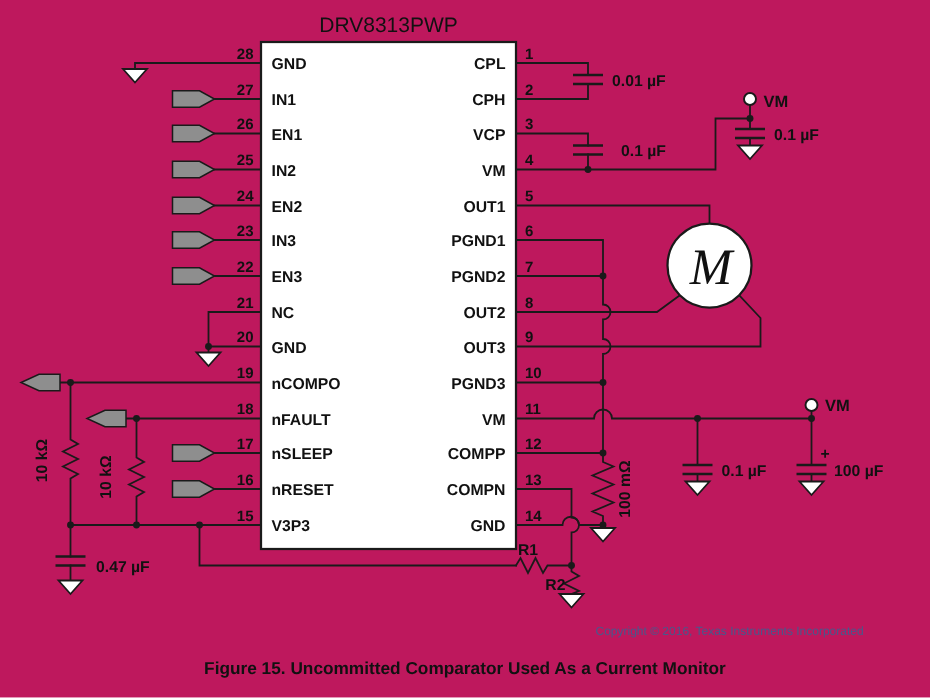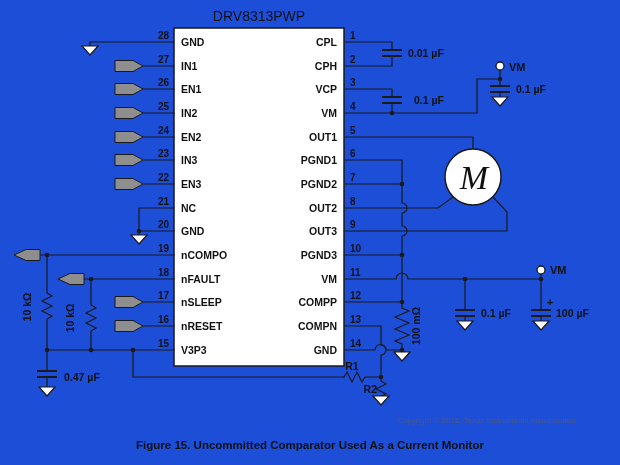--- a/index.html
+++ b/index.html
@@ -1,16 +1,16 @@
 <!DOCTYPE html>
 <html><head>
 <meta charset="utf-8">
 <style>
   html,body{margin:0;padding:0;background:#ffffff;}
-  .stage{width:620px;height:465px;background:#1d4ed8;position:relative;overflow:hidden;
+  .stage{width:620px;height:465px;background:#be185d;position:relative;overflow:hidden;
          font-family:"Liberation Sans", sans-serif;}
   svg{display:block;}
   .wire{stroke:#1a1a1a;stroke-width:1.2;fill:none;stroke-linecap:square;}
   .plate{stroke:#1a1a1a;stroke-width:1.8;fill:none;stroke-linecap:butt;}
   .icbox{fill:#ffffff;stroke:#1a1a1a;stroke-width:1.5;}
   .gnd{fill:#ffffff;stroke:#1a1a1a;stroke-width:1.2;stroke-linejoin:miter;}
   .dot{fill:#1a1a1a;stroke:none;}
   .arrow{stroke:#1a1a1a;stroke-width:1;}
   .term{fill:#ffffff;stroke:#1a1a1a;stroke-width:1.3;}
   .motorc{fill:#ffffff;stroke:#1a1a1a;stroke-width:1.5;}

